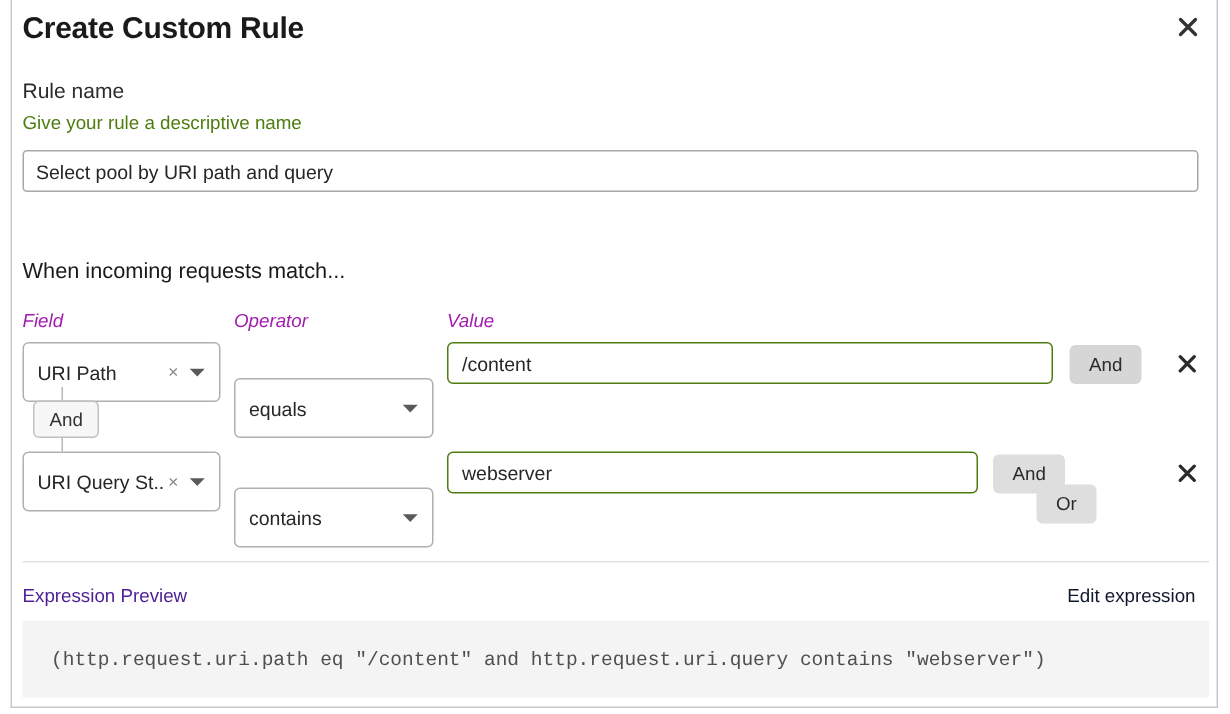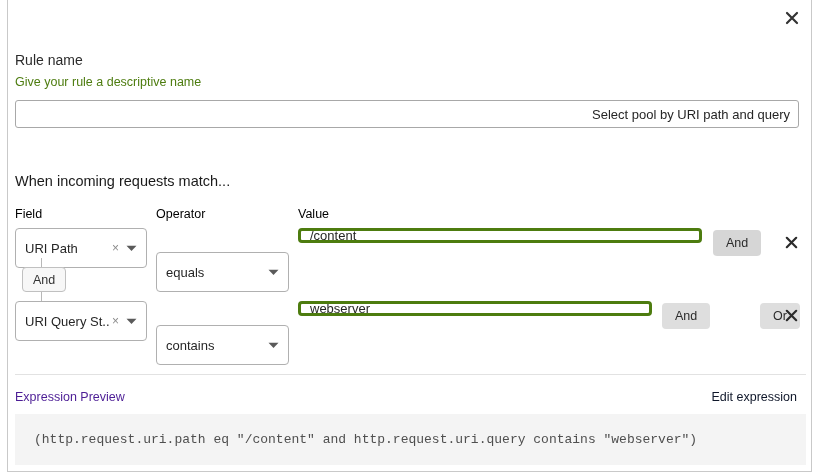--- a/index.html
+++ b/index.html
@@ -70,37 +70,37 @@
     height: 28px;
     box-sizing: border-box;
     border: 1px solid #a8a8a8;
     border-radius: 3px;
     background: #fff;
     font-family: "Liberation Sans", sans-serif;
     font-size: 13px;
     color: #262626;
     padding: 0 8px;
     outline: none;
-    text-align: right;
   }
 
   
   .match-heading {
     position: absolute;
     left: 7px;
     top: 173px;
     font-size: 14.5px;
     font-weight: normal;
     color: #1a1a1a;
   }
   .col-label {
     position: absolute;
     top: 207px;
     font-size: 12.5px;
-    color: #000000;
+    color: #a21caf;
+    font-style: italic;
   }
   .col-label.field { left: 7px; }
   .col-label.operator { left: 148px; }
   .col-label.value { left: 290px; }
 
   
   .cond-row {
     position: absolute;
     left: 0;
     height: 30px;
@@ -142,23 +142,23 @@
     cursor: pointer;
   }
   .chevron svg { display: block; }
 
   .box-field    { left: 7px;   width: 132px; }
   .box-operator { left: 148px; width: 133px; margin-top: 24px; }
 
   .value-input {
     position: absolute;
     left: 290px;
-    height: 15px;
-    box-sizing: border-box;
-    border: 3px solid #4d7c0f;
+    height: 28px;
+    box-sizing: border-box;
+    border: 1px solid #4d7c0f;
     border-radius: 4px;
     background: #fff;
     font-family: "Liberation Sans", sans-serif;
     font-size: 13px;
     color: #262626;
     padding: 0 9px;
     outline: none;
   }
   .value-input.v1 { width: 404px; }
   .value-input.v2 { width: 354px; }
@@ -265,20 +265,21 @@
     color: #4f4f4f;
     padding-left: 19px;
     white-space: nowrap;
   }
 </style>
 </head>
 <body>
 
 <div class="panel">
 
+  <div class="dialog-title">Create Custom Rule</div>
 
   <div class="close-btn">
     <svg width="14" height="14" viewBox="0 0 14 14">
       <path d="M2 2 L12 12 M12 2 L2 12" stroke="#333" stroke-width="2.2" stroke-linecap="round"></path>
     </svg>
   </div>
 
   <div class="section-label" style="left:7px; top:52px;">Rule name</div>
   <div class="section-sub" style="left:7px; top:75px;">Give your rule a descriptive name</div>
   <input class="rule-name-input" value="Select pool by URI path and query" placeholder="Rule name" style="">
@@ -335,21 +336,21 @@
     <div class="select-box box-operator">
       <span class="sel-text">contains</span>
       <span class="chevron">
         <svg width="11" height="7" viewBox="0 0 11 7">
             <path d="M0.5 0.8 L5.5 6 L10.5 0.8 Z" fill="#5a5a5a"></path>
           </svg>
       </span>
     </div>
     <input class="value-input v2" value="webserver" style="">
     <button class="logic-btn soft" style="left:654px;">And</button>
-    <button class="logic-btn soft" style="left:752px;">Or</button>
+    <button class="logic-btn soft" style="left:683px;margin-top:20px;">Or</button>
     <div class="row-delete" style="left:773px;">
       <svg width="13" height="13" viewBox="0 0 13 13">
         <path d="M1.8 1.8 L11.2 11.2 M11.2 1.8 L1.8 11.2" stroke="#2b2b2b" stroke-width="2.2" stroke-linecap="round"></path>
       </svg>
     </div>
   </div>
 
   <div class="divider"></div>
 
   <div class="expr-label">Expression Preview</div>

